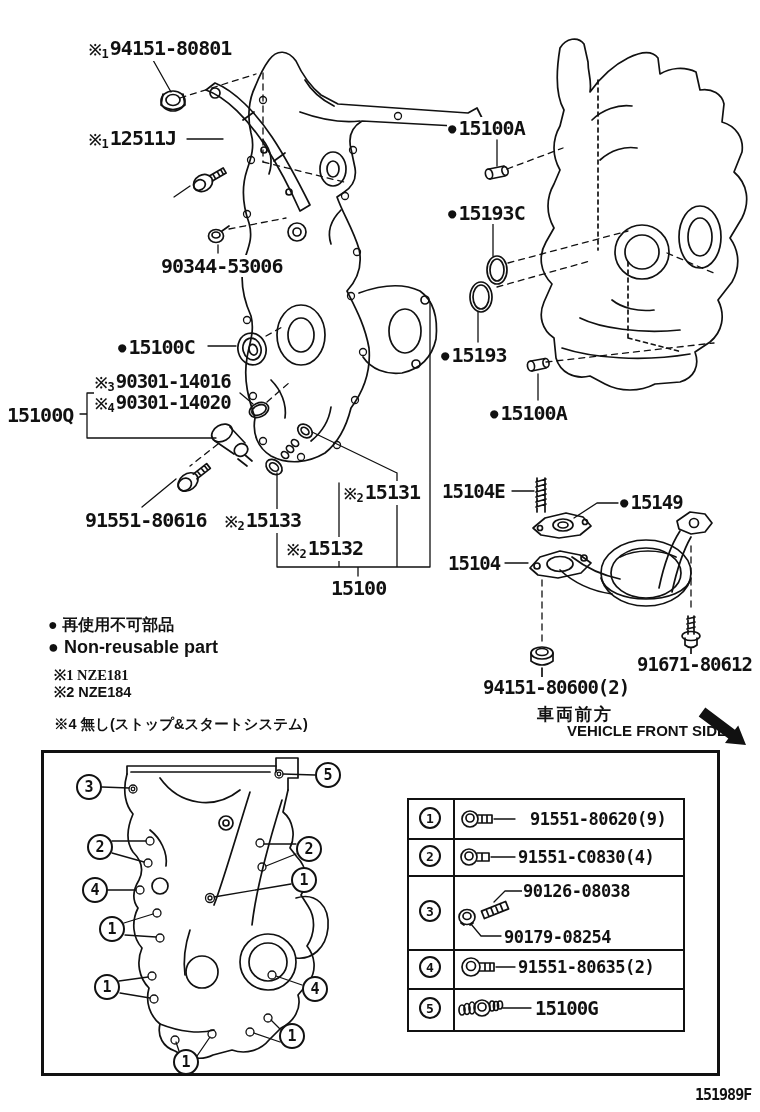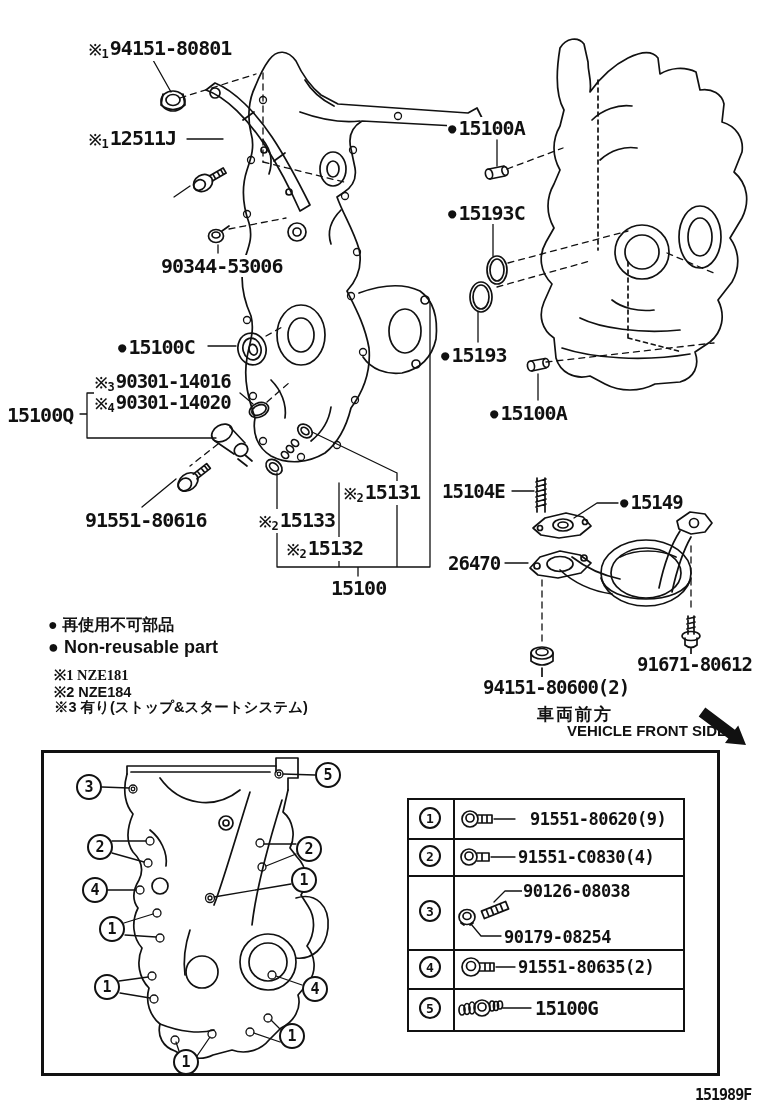--- a/index.html
+++ b/index.html
@@ -347,39 +347,39 @@
 </svg>
 
 <div class="lbl" style="left:88px;top:37px;"><span class="mark">※</span><span class="sub">1</span><span>94151-80801</span></div>
 <div class="lbl" style="left:88px;top:127px;"><span class="mark">※</span><span class="sub">1</span><span>12511J</span></div>
 <div class="lbl" style="left:160px;top:255px;"><span>90344-53006</span></div>
 <div class="lbl" style="left:117px;top:336px;"><span class="dot">●</span><span>15100C</span></div>
 <div class="lbl sz19" style="left:94px;top:371px;"><span class="mark">※</span><span class="sub">3</span><span>90301-14016</span></div>
 <div class="lbl sz19" style="left:94px;top:392px;"><span class="mark">※</span><span class="sub">4</span><span>90301-14020</span></div>
 <div class="lbl" style="left:6px;top:404px;"><span>15100Q</span></div>
 <div class="lbl" style="left:84px;top:509px;"><span>91551-80616</span></div>
-<div class="lbl" style="left:224px;top:509px;margin-left:34px;"><span class="mark">※</span><span class="sub">2</span><span>15133</span></div>
+<div class="lbl" style="left:224px;top:509px;"><span class="mark">※</span><span class="sub">2</span><span>15133</span></div>
 <div class="lbl" style="left:286px;top:537px;"><span class="mark">※</span><span class="sub">2</span><span>15132</span></div>
 <div class="lbl" style="left:343px;top:481px;"><span class="mark">※</span><span class="sub">2</span><span>15131</span></div>
 <div class="lbl" style="left:330px;top:577px;"><span>15100</span></div>
 <div class="lbl" style="left:447px;top:117px;"><span class="dot">●</span><span>15100A</span></div>
 <div class="lbl" style="left:447px;top:202px;"><span class="dot">●</span><span>15193C</span></div>
 <div class="lbl" style="left:440px;top:344px;"><span class="dot">●</span><span>15193</span></div>
 <div class="lbl" style="left:489px;top:402px;"><span class="dot">●</span><span>15100A</span></div>
 <div class="lbl sz19" style="left:441px;top:481px;"><span>15104E</span></div>
 <div class="lbl sz19" style="left:619px;top:492px;"><span class="dot">●</span><span>15149</span></div>
-<div class="lbl sz19" style="left:447px;top:553px;"><span>26470</span></div>
+<div class="lbl sz19" style="left:447px;top:553px;"><span>15104</span></div>
 <div class="lbl sz19" style="left:636px;top:654px;"><span>91671-80612</span></div>
 <div class="lbl sz19" style="left:482px;top:677px;"><span>94151-80600(2)</span></div>
 
 <div class="legend-line" style="left:48px;top:615px;"><span>●</span> <span class="jp">再使用不可部品</span></div>
 <div class="legend-line" style="left:48px;top:637px;font-size:18px;"><span>●</span> <span>Non-reusable part</span></div>
 <div class="note-line" style="left:54px;top:664px;font-family:Liberation Serif, serif;">※1 NZE181</div>
 <div class="note-line" style="left:54px;top:681px;">※2 NZE184</div>
-<div class="note-line" style="left:54px;top:698px;">※3 有り(ストップ&amp;スタートシステム)</div>
+<div class="note-line" style="left:54px;top:715px;">※4 無し(ストップ&amp;スタートシステム)</div>
 <div class="dir-jp" style="left:537px;top:703px;">車両前方</div>
 <div class="dir-en" style="left:536px;top:722px;">VEHICLE FRONT SIDE</div>
 
 <div class="big-box"></div>
 
 <div class="callout" style="left:76px;top:774px;">3</div>
 <div class="callout" style="left:315px;top:762px;">5</div>
 <div class="callout" style="left:87px;top:834px;">2</div>
 <div class="callout" style="left:296px;top:836px;">2</div>
 <div class="callout" style="left:82px;top:877px;">4</div>

